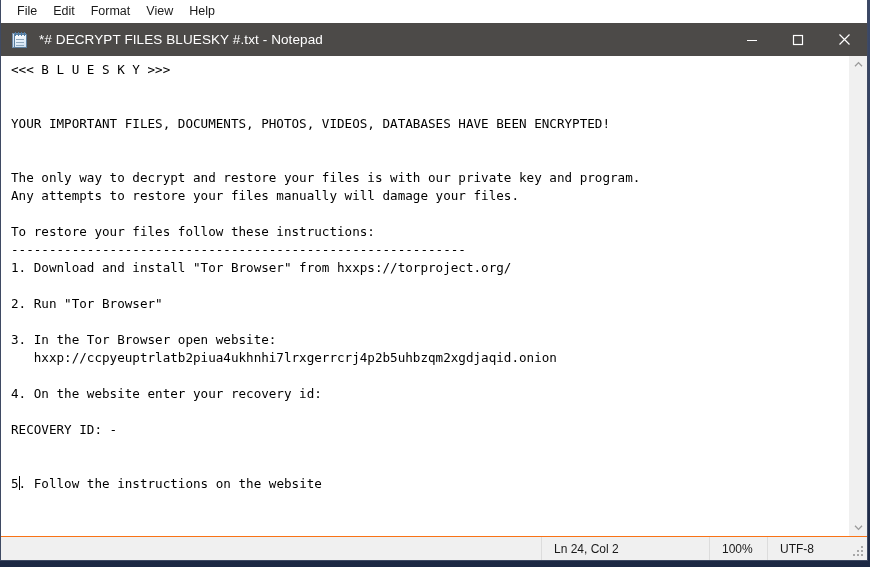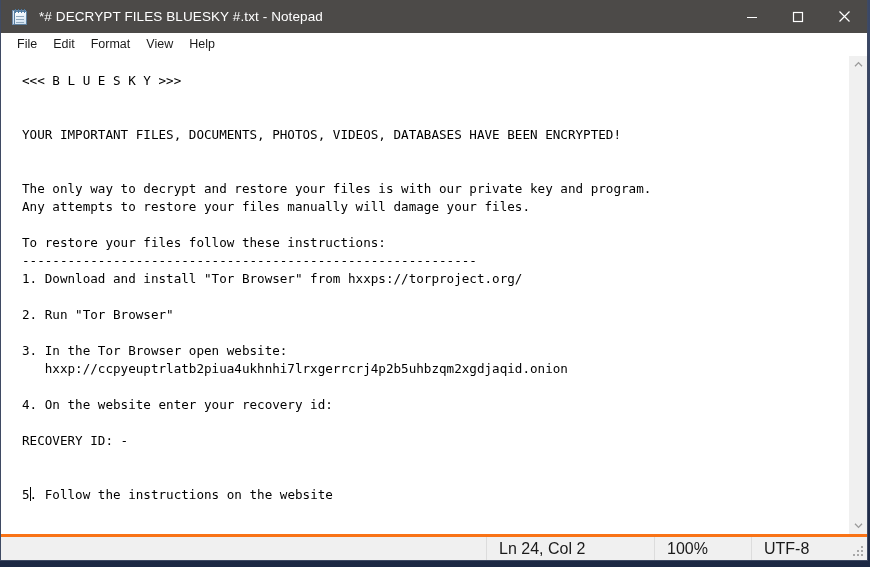--- a/index.html
+++ b/index.html
@@ -150,21 +150,21 @@
     overflow: hidden;
     padding: 4px 0 0 9px;
     box-sizing: border-box;
   }
   #doc {
     font-family: "DejaVu Sans Mono", "Liberation Mono", monospace;
     font-size: 12.6px;
     line-height: 18px;
     color: #000000;
     white-space: pre;
-    margin: 12px;
+    margin: 1px;
     letter-spacing: 0px;
   }
   .caret {
     display: inline-block;
     width: 1px;
     height: 14px;
     background: #000;
     vertical-align: -2px;
     margin: 0 -1px 0 0;
   }
@@ -186,62 +186,70 @@
     display: flex;
     align-items: center;
     justify-content: center;
   }
   .sb-arrow svg { display: block; }
 
   
   #statusbar {
     height: 23px;
     background: #f0f0f0;
-    border-top: 3px solid #f97316;
+    border-top: 1px solid #f97316;
     display: flex;
     align-items: flex-end;
     flex: 0 0 auto;
-    font-size: 16px;
+    font-size: 12px;
     color: #1a1a1a;
     position: relative;
   }
   .status-spacer { flex: 1 1 auto; height: 100%; }
   .status-cell {
     height: 100%;
     display: flex;
     align-items: center;
     border-left: 1px solid #dcdcdc;
     padding-left: 12px;
     box-sizing: border-box;
     white-space: nowrap;
     font-family: "Liberation Sans", sans-serif;
   }
   #st-ln   { width: 142px; }
   #st-zoom { width: 58px; margin-left: 26px; }
   #st-eol  { width: 130px; }
-  #st-enc  { width: 116px; margin-left: 39px; }
+  #st-enc  { width: 100px; }
   #grip {
     position: absolute;
     right: 3px;
     bottom: 3px;
     width: 11px;
     height: 11px;
   }
   #grip i {
     position: absolute;
     width: 2px; height: 2px;
     background: #a8a8a8;
   }
 </style>
 </head>
 <body>
 
 <div id="desktop"></div>
 
 <div id="window">
+
+  <div id="menubar">
+    <span class="menu-item">File</span>
+    <span class="menu-item">Edit</span>
+    <span class="menu-item">Format</span>
+    <span class="menu-item">View</span>
+    <span class="menu-item">Help</span>
+  </div>
 
   <div id="titlebar">
     <div id="app-icon">
       <span class="pad-back"></span>
       <span class="pad-front"></span>
       <span class="pad-rings"></span>
       <span class="pad-lines"></span>
     </div>
     <span id="title-text">*# DECRYPT FILES BLUESKY #.txt - Notepad</span>
 
@@ -253,28 +261,20 @@
     <div class="winbtn">
       <svg width="12" height="12" viewBox="0 0 12 12">
         <rect x="1.5" y="1.5" width="9" height="9" fill="none" stroke="#ffffff" stroke-width="1.2"></rect>
       </svg>
     </div>
     <div class="winbtn">
       <svg width="13" height="13" viewBox="0 0 13 13">
         <path d="M1.5 1.5 L11.5 11.5 M11.5 1.5 L1.5 11.5" stroke="#ffffff" stroke-width="1.2" fill="none"></path>
       </svg>
     </div>
-  </div>
-
-  <div id="menubar">
-    <span class="menu-item">File</span>
-    <span class="menu-item">Edit</span>
-    <span class="menu-item">Format</span>
-    <span class="menu-item">View</span>
-    <span class="menu-item">Help</span>
   </div>
 
   <div id="editor-row">
     <div id="textarea">
       <div id="doc"><span id="doc-body">&lt;&lt;&lt; B L U E S K Y &gt;&gt;&gt;
 
 
 YOUR IMPORTANT FILES, DOCUMENTS, PHOTOS, VIDEOS, DATABASES HAVE BEEN ENCRYPTED!
 
 

